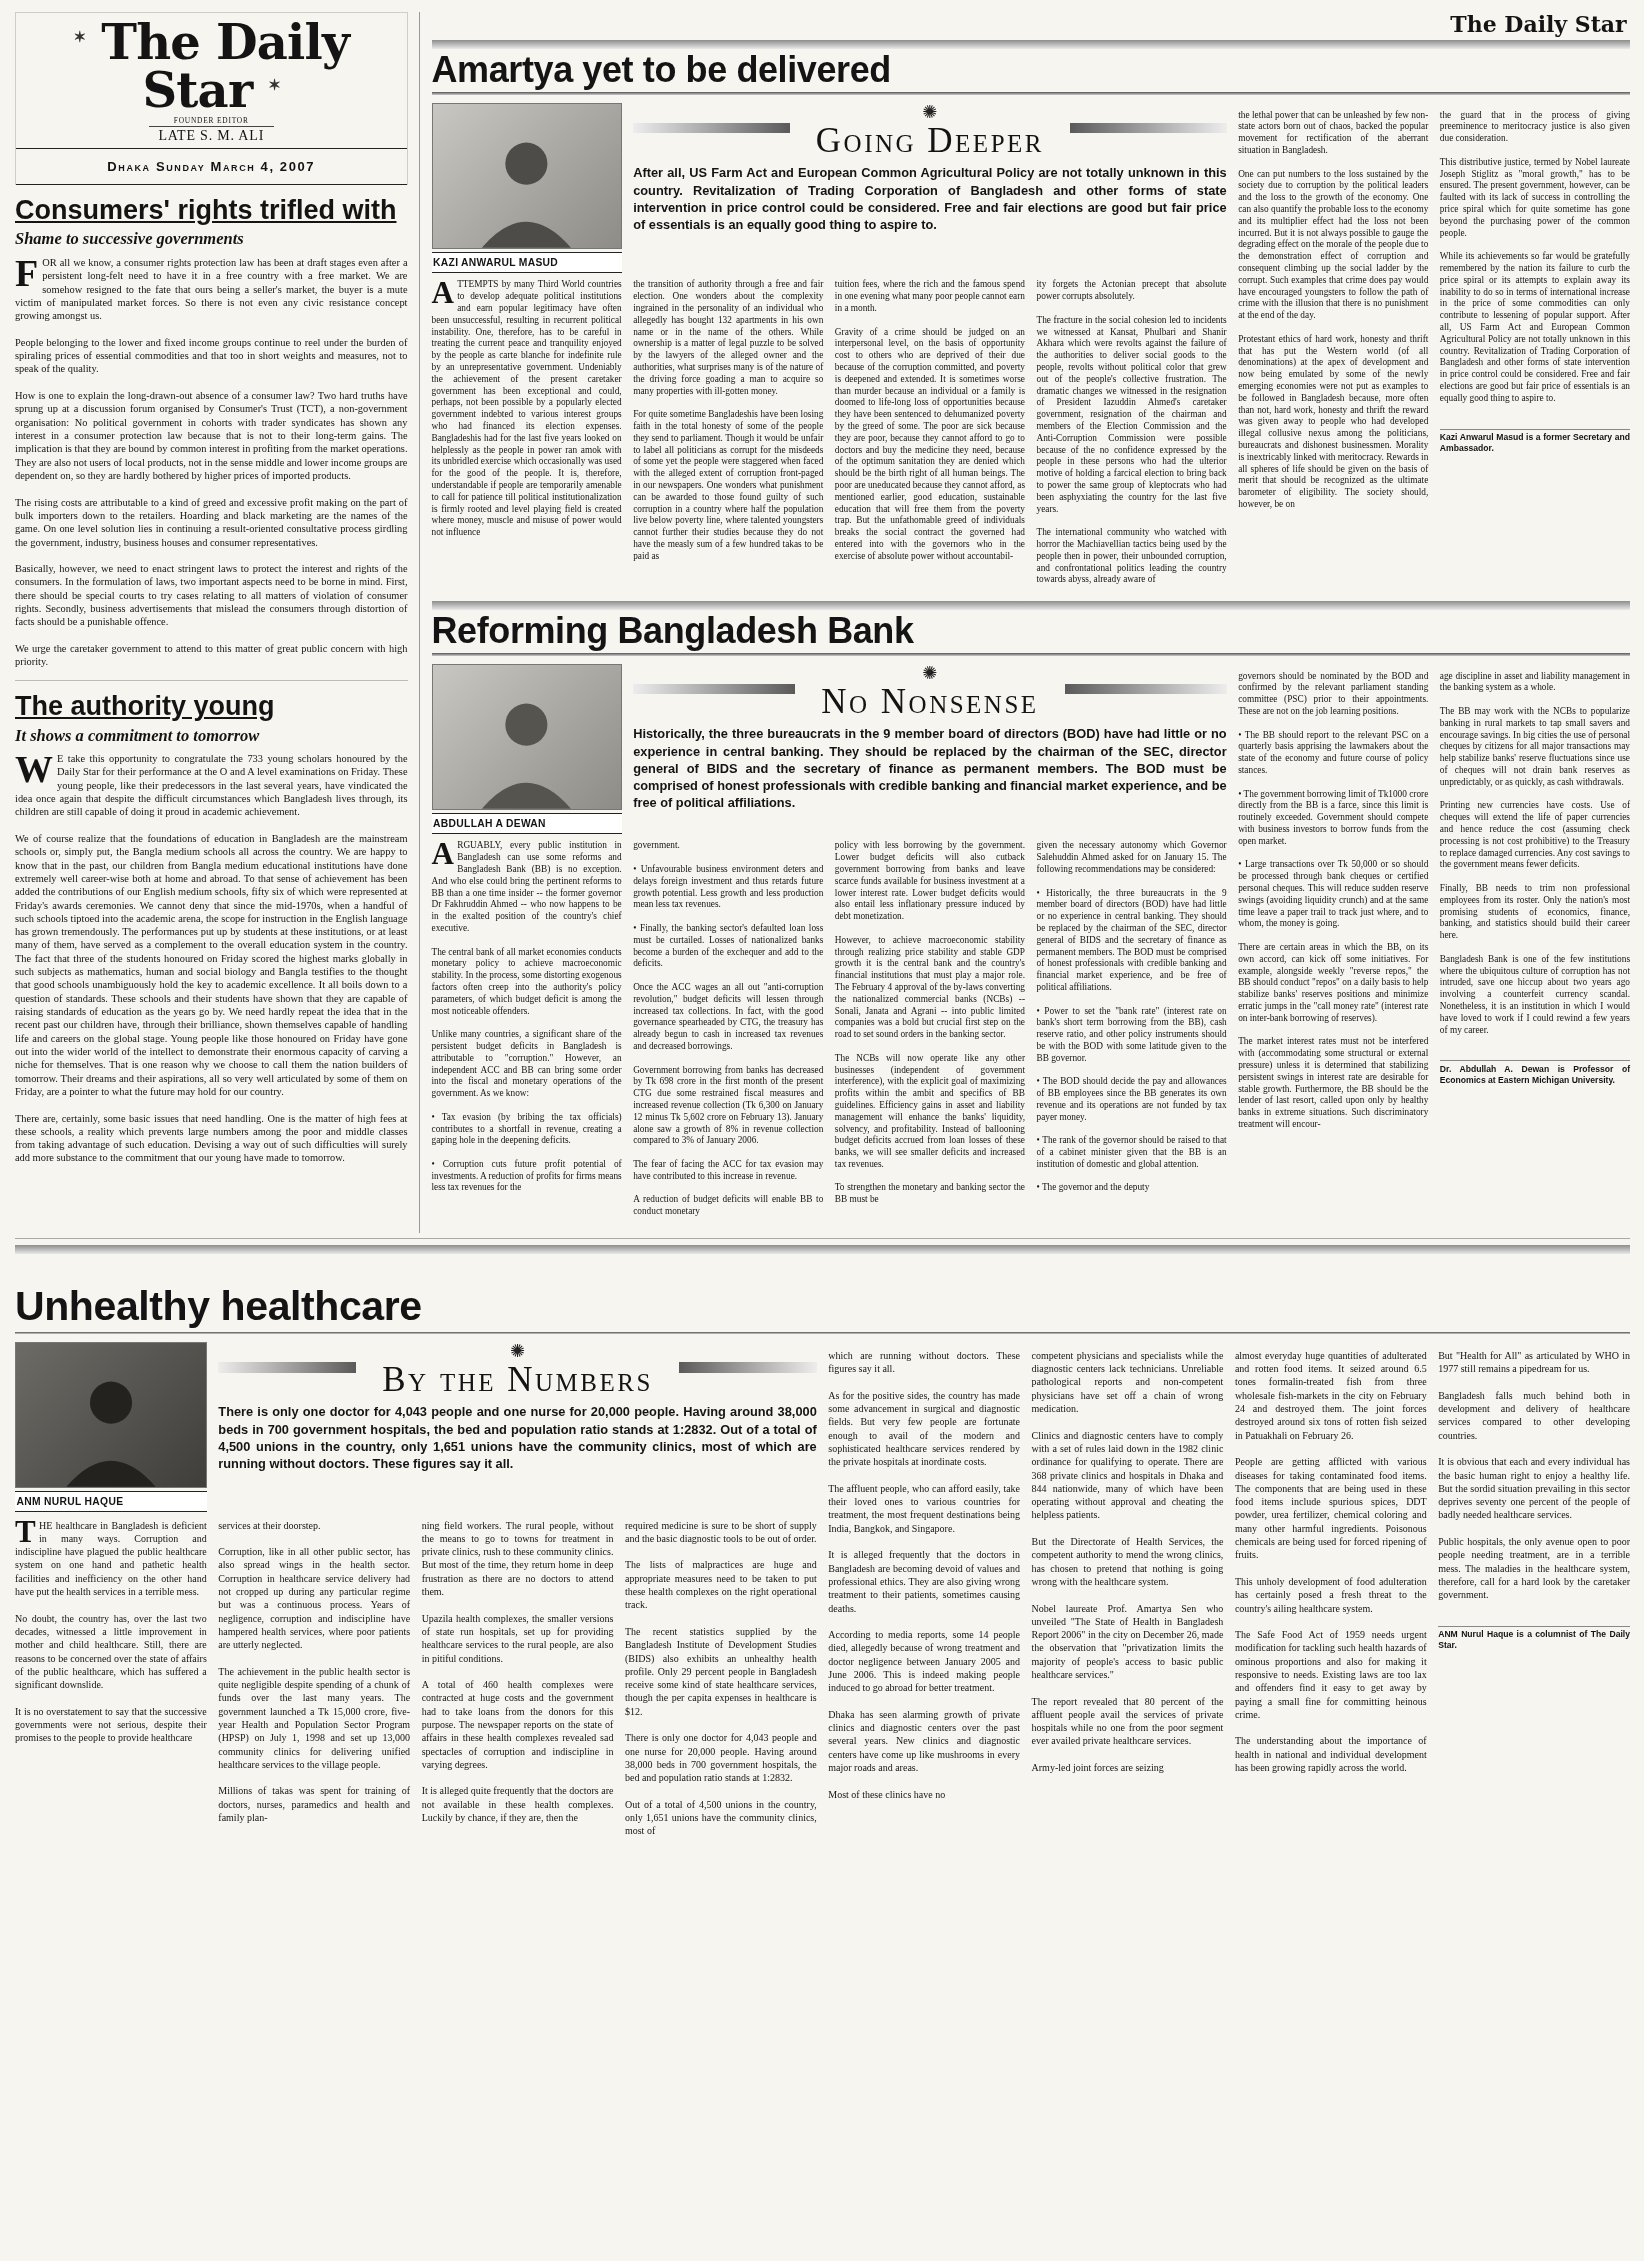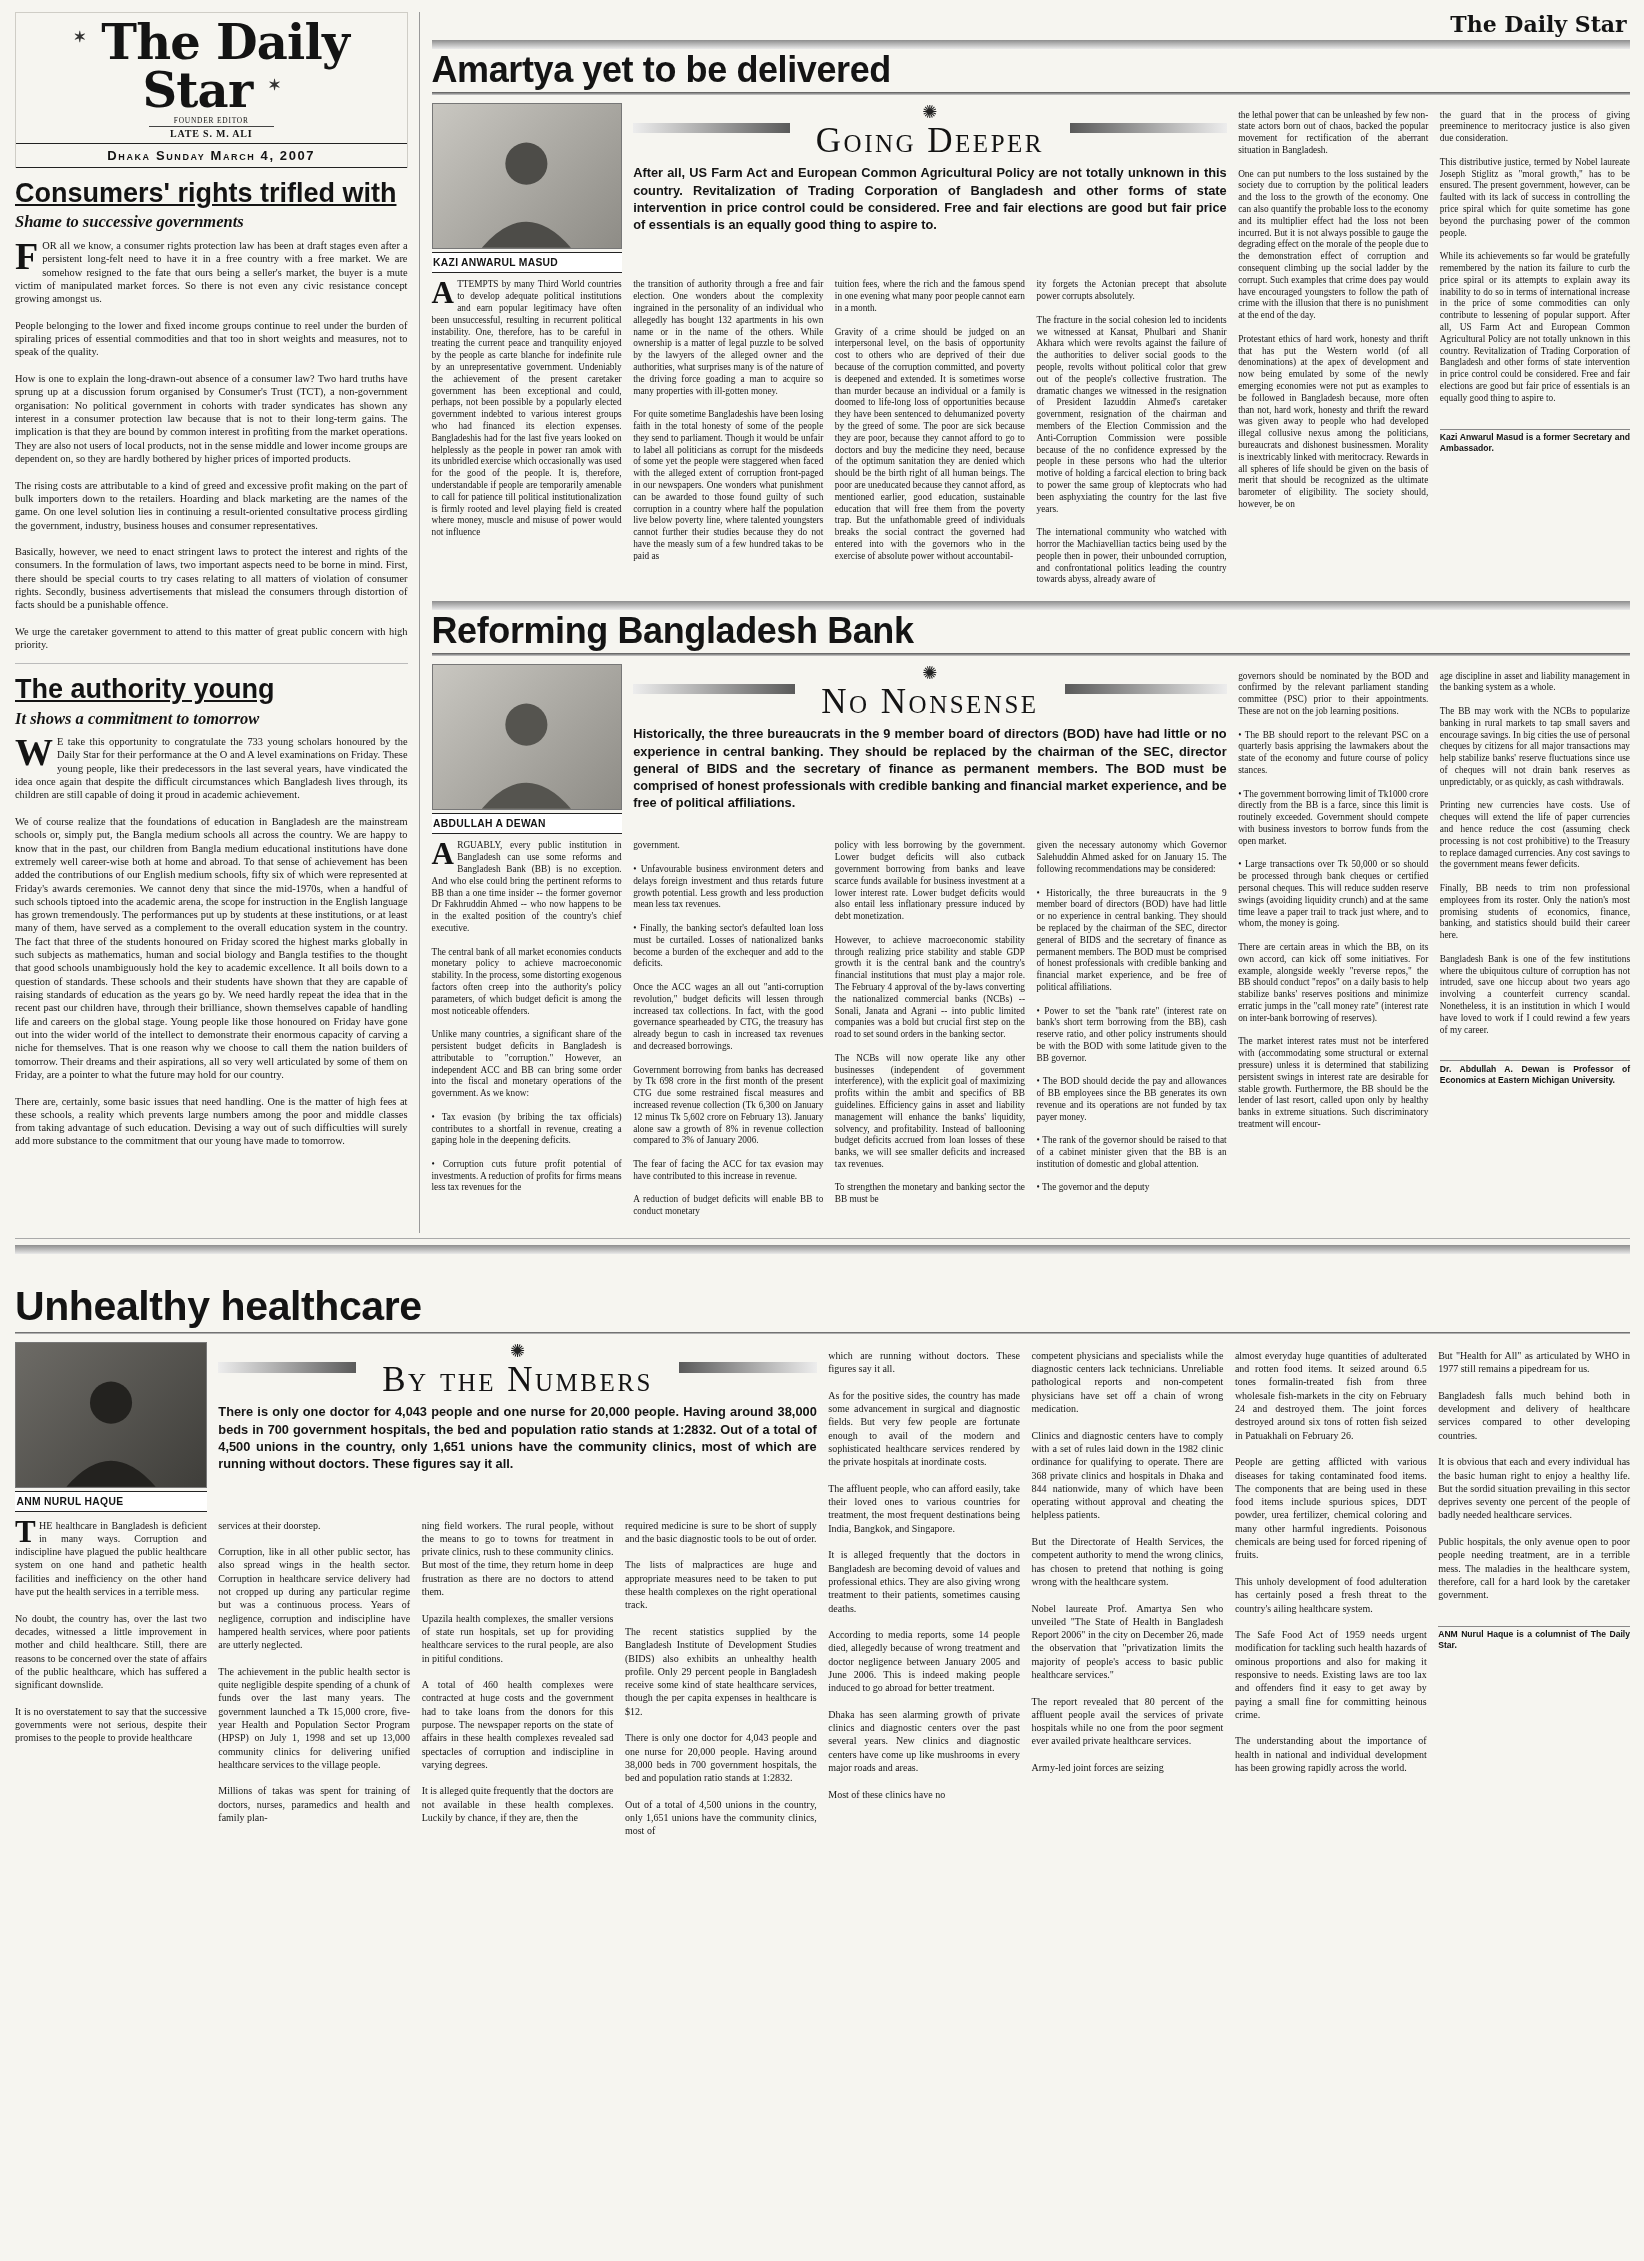--- a/index.html
+++ b/index.html
@@ -10,22 +10,22 @@
   .top-grid { display: grid; grid-template-columns: 405px 1fr; }
   .left-rail { border-right: 1.6px solid #999; padding-right: 11.5px; }
   .right-rail { padding-left: 11.5px; position: relative; }
 
   
   .masthead { text-align: center; padding: 5px 0 0; border: 0.8px solid #cfcdc6; border-bottom: none; }
   .mast-title { font-family: "DejaVu Serif", serif; font-weight: bold; font-size: 48px; letter-spacing: -0.8px; line-height: 1.0; }
   .sparkle { font-size: 15px; vertical-align: super; color:#333; }
   .founder { font-size: 9px; letter-spacing: 0.8px; margin-top: 1.6px; }
   .founder .lbl { font-size: 7.4px; border-bottom: 0.8px solid #444; display: inline-block; padding: 0 25px 0.8px; }
-  .founder .nm { font-weight: bold; font-size: 10px; margin-top: 0.8px; text-align: center; }
-  .dateline { margin-top: 4.1px; border-top: 1.6px solid #222; border-bottom: 1.6px solid #222; font-family: "Liberation Sans", sans-serif; font-weight: bold; font-size: 13px; letter-spacing: 1.6px; padding: 4px 0; font-variant: small-caps; }
+  .founder .nm { font-weight: normal; font-size: 14px; margin-top: 0.8px; text-align: center; }
+  .dateline { margin-top: 4.1px; border-top: 1.6px solid #222; border-bottom: 1.6px solid #222; font-family: "Liberation Sans", sans-serif; font-weight: bold; font-size: 13px; letter-spacing: 1.6px; padding: 10px 0; font-variant: small-caps; }
 
   
   .editorial { padding-top: 11.5px; }
   .ed-title { font-family: "Liberation Sans", sans-serif; font-weight: bold; font-size: 27px; line-height: 1.04; margin-bottom: 5px; text-decoration: underline; }
   .ed-subtitle { font-style: italic; font-size: 16.5px; font-weight: bold; margin-bottom: 6.6px; font-family: "Liberation Serif", serif; }
   .ed-body { font-size: 10.4px; line-height: 1.28; text-align: justify; }
   .ed-body .flow { white-space: pre-line; }
   .ed-dropcap { float: left; font-size: 38px; line-height: 0.82; font-weight: bold; padding: 1.6px 4.1px 0 0; font-family: "Liberation Serif", serif; }
   .ed-sep { height: 0.8px; background: #bbb; margin: 11.5px 0 0; }
 

